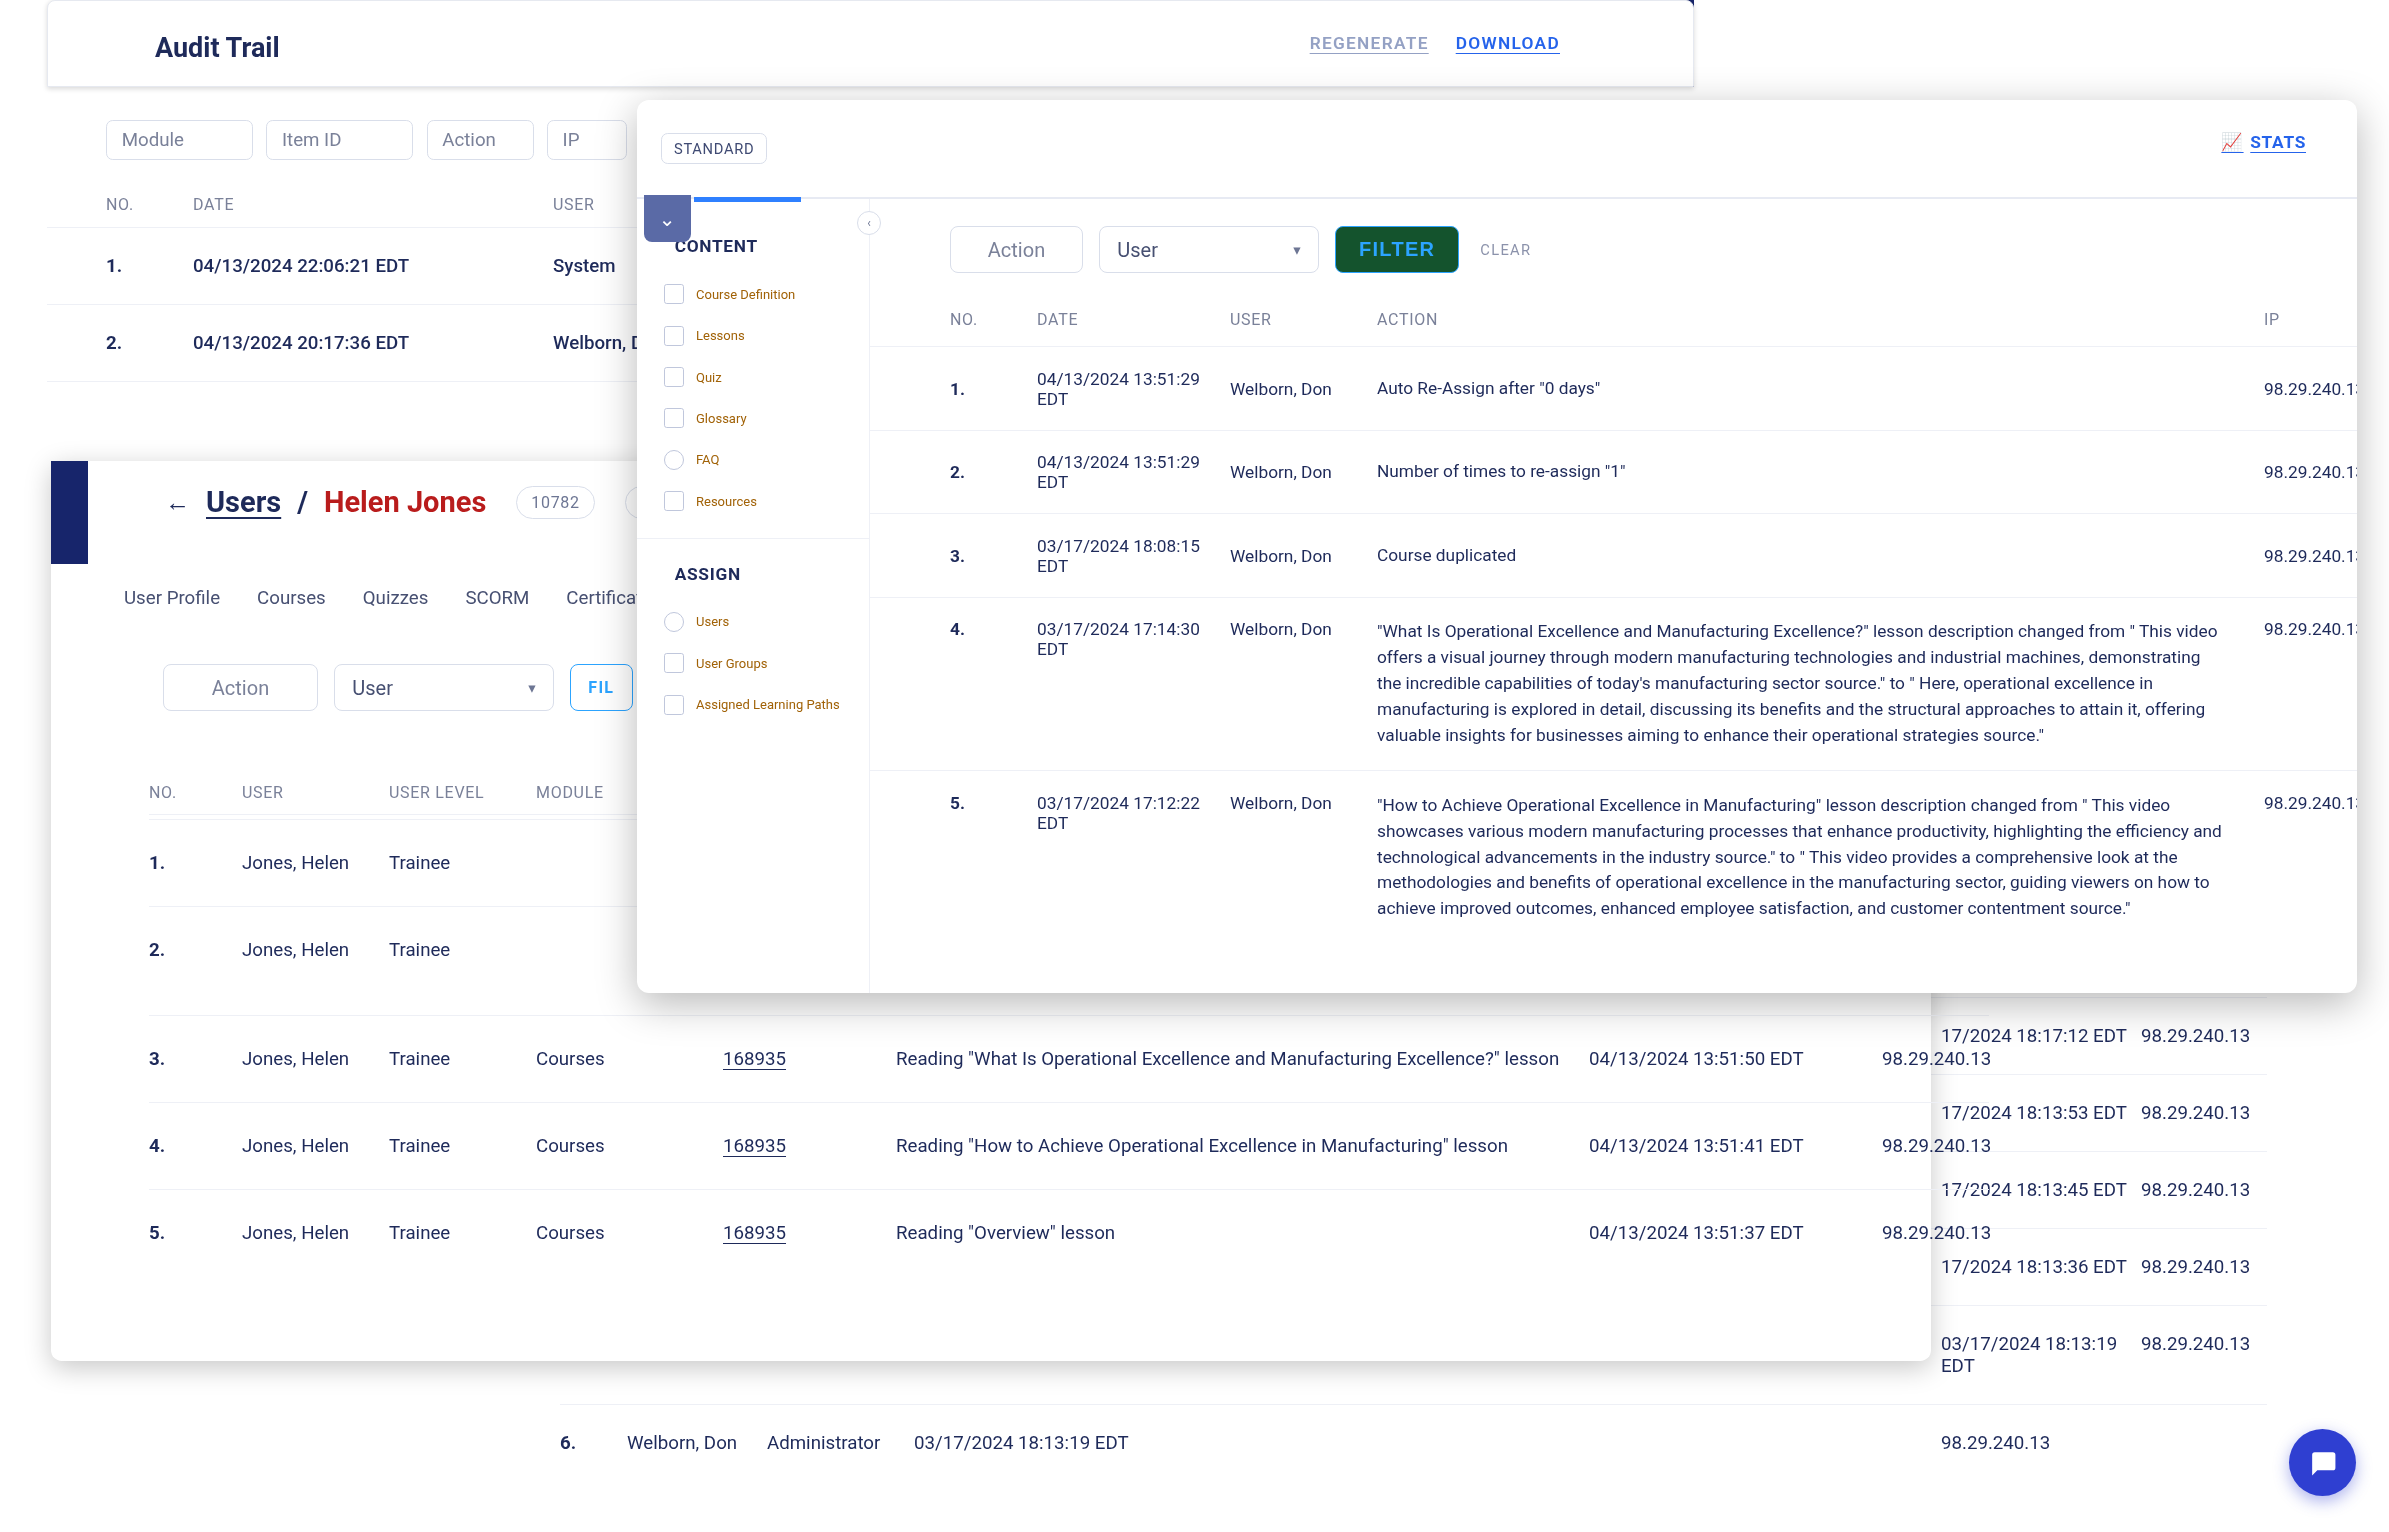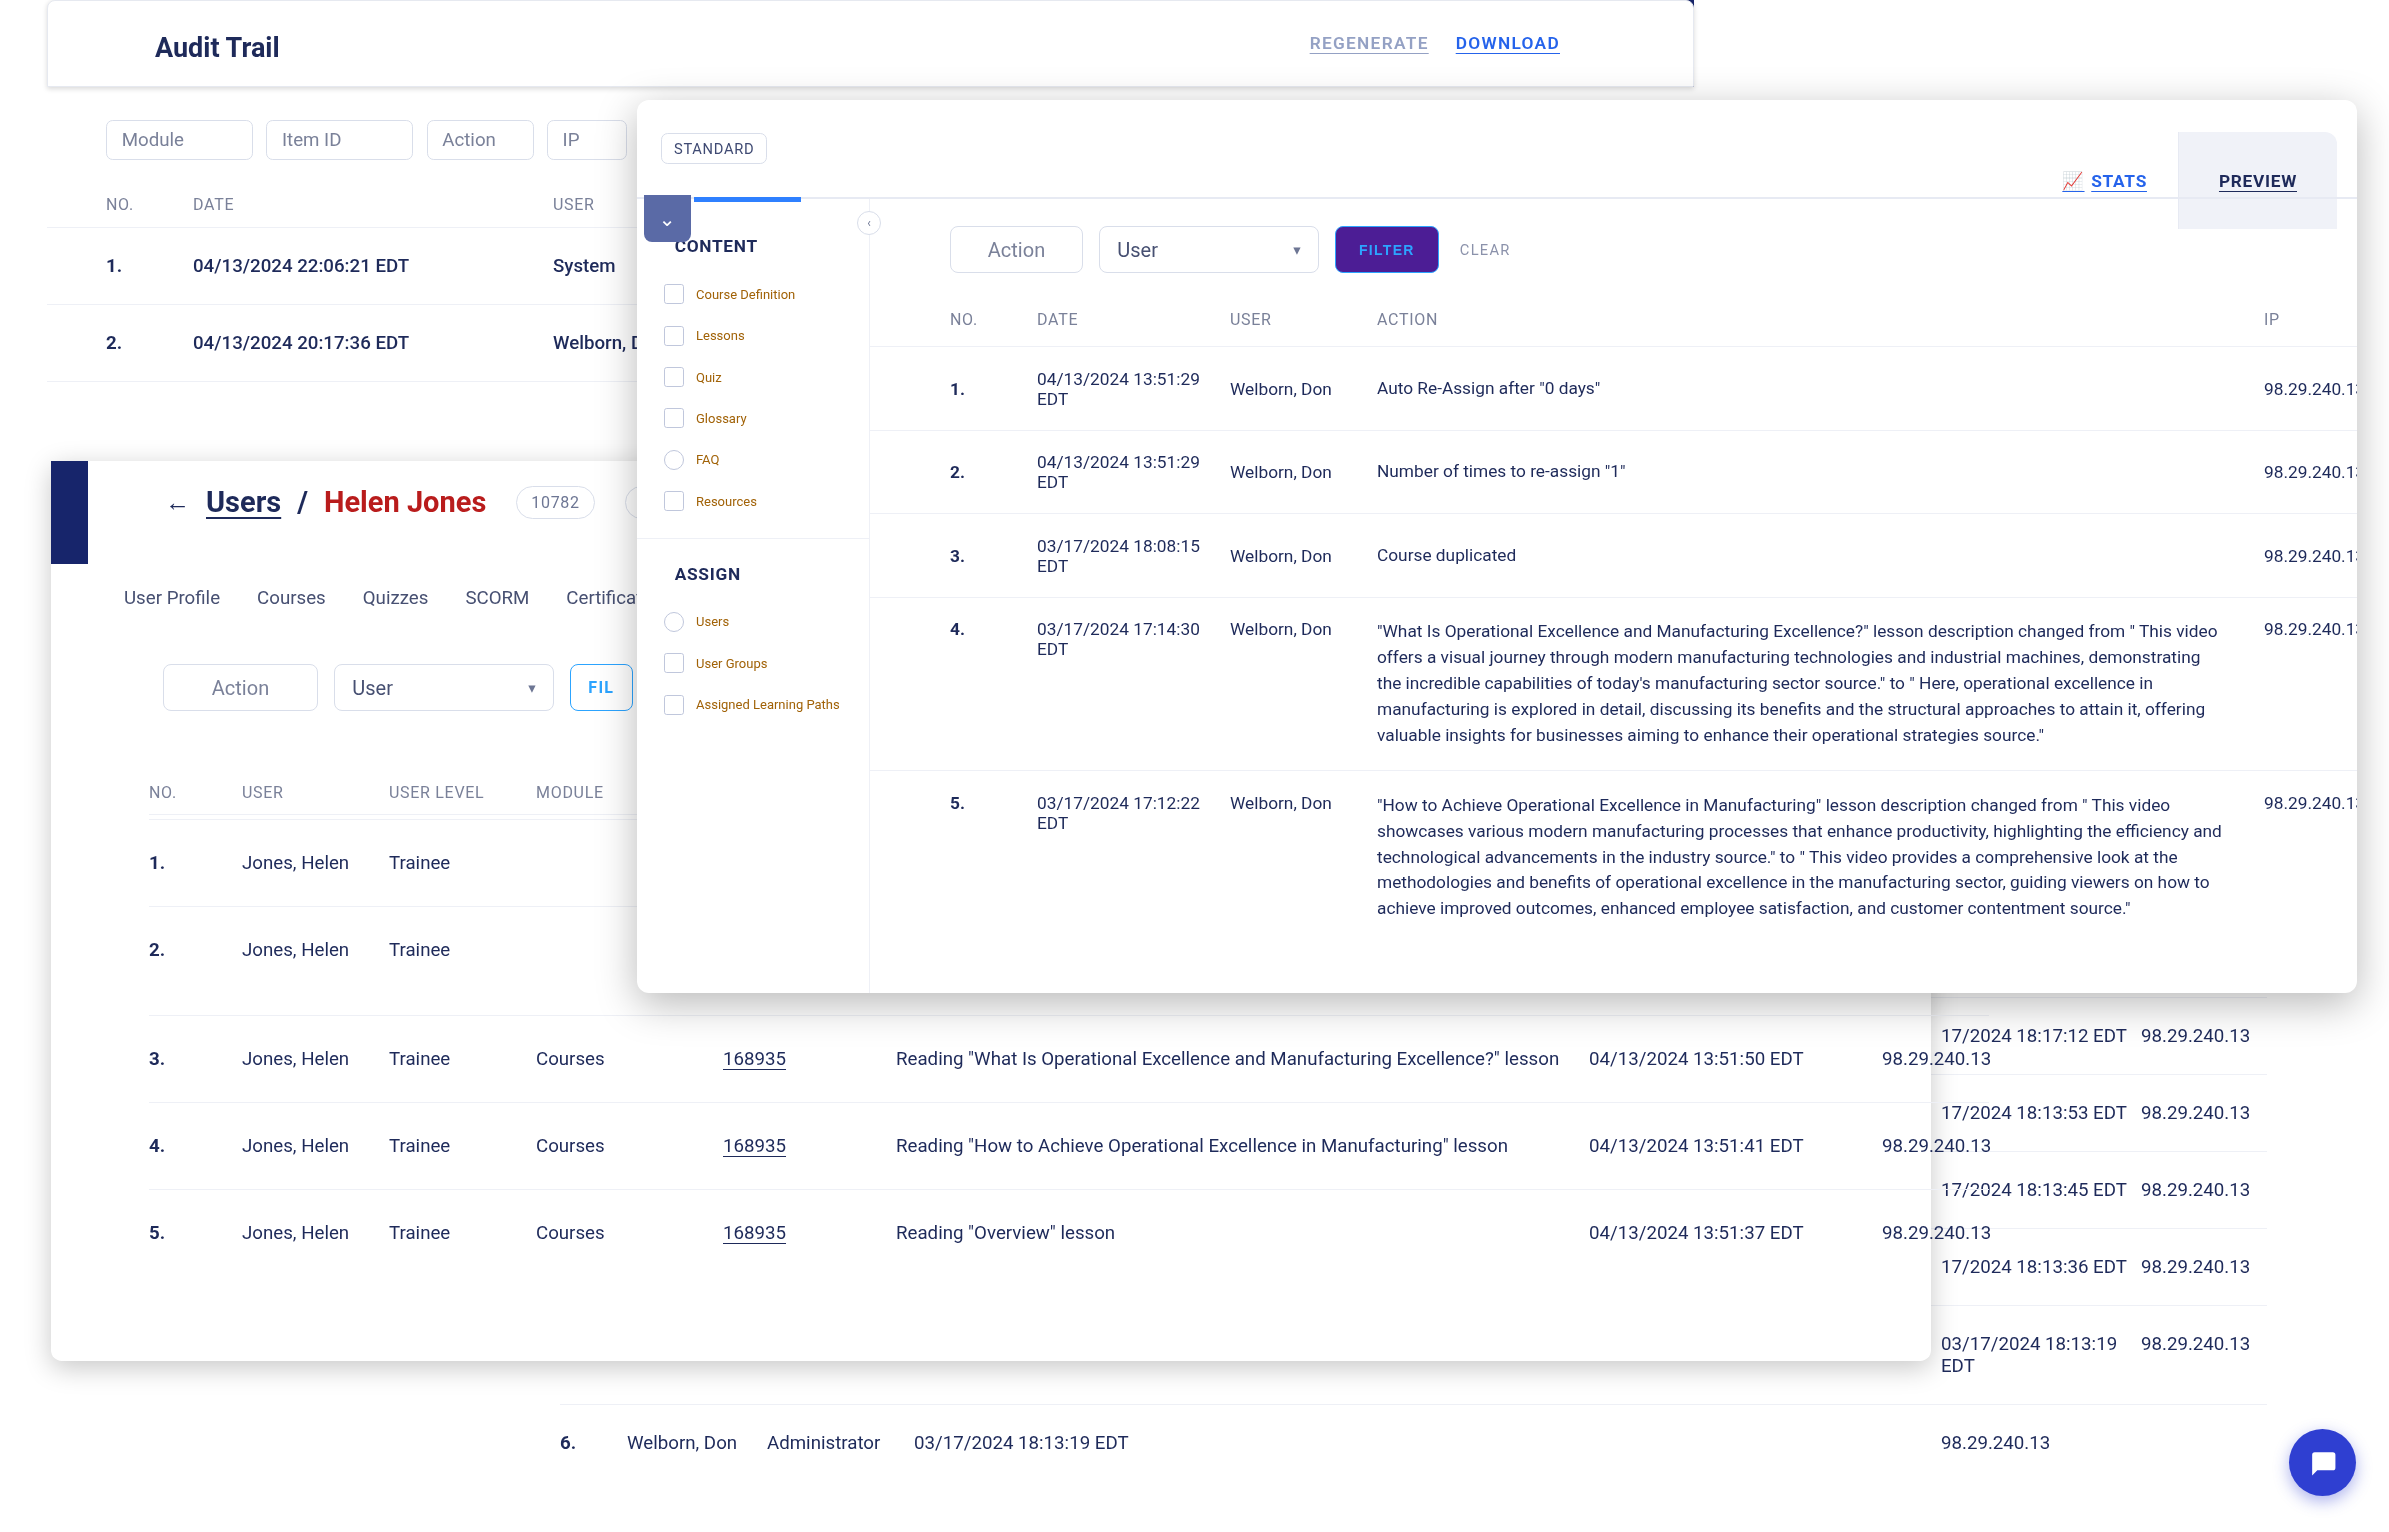--- a/index.html
+++ b/index.html
@@ -68,21 +68,21 @@
   .sectHead { font-size:17.3px; font-weight:700; color:#1e2a5a; letter-spacing:0.7px; padding:9.3px 0 17.3px 27px; display:flex; gap:10.7px; align-items:center;}
   .nav-item { display:flex; gap:12px; align-items:center; font-size:13px; color:#a16207; padding:10.7px 0 10.7px 27px;text-align:right; }
   .nav-item .ic { width:20px; height:20px; border:1px solid #c0c7dc; border-radius:2.7px; display:inline-block;}
   .sectDivider { height:0.7px; background:#eef0f6; margin:16px 0; }
 
   .mainC { flex:1; padding:27px 0 0 0; overflow:hidden;}
   .filters-rowC { display:flex; gap:16px; align-items:center; padding-left:80px;}
   .select-pillC { height:47px; border:0.7px solid #d9deea; border-radius:8px; display:flex; align-items:center; justify-content:space-between; padding:0 17.3px; font-size:20px; color:#7a8199; background:#fff;}
   .select-pillC.user { width:220px; color:#475072; gap:27px;}
   .select-pillC.action { width:133px; justify-content:center; }
-  .btn-filterC { height:47px; padding:0 23px; border:1.3px solid #2ca4ff; color:#2ca4ff; border-radius:8px; font-size:14px; font-weight:700; letter-spacing:1.3px; background:#4c1d95;}
+  .btn-filterC { height:47px; padding:0 23px; border:1.3px solid #2ca4ff; color:#2ca4ff; border-radius:8px; font-size:20px; font-weight:700; letter-spacing:1.3px; background:#14532d;}
   .btn-clear { font-size:14.7px; color:#8b92ab; letter-spacing:1.3px; margin-left:5px; }
 
   .tableC-head { display:grid; grid-template-columns:87px 193px 147px 887px 133px; padding:37px 0 17.3px 80px; font-size:16px; color:#7a8199; letter-spacing:0.7px;}
   .tableC-rows { }
   .tableC-row { display:grid; grid-template-columns:87px 193px 147px 887px 133px; padding:21.3px 0 21.3px 80px; font-size:17.3px; color:#1e2a5a; border-top:0.7px solid #eef0f6; align-items:center;}
   .tableC-row.long-action { align-items:flex-start; }
   .tableC-row .action { padding-right:40px; line-height:1.5; }
   .tableC-row .no { font-weight:700; }
 
   
@@ -269,21 +269,20 @@
 </div>
 
 <div class="panelC">
   <div class="panelC-header">
     <span class="badge-standard">STANDARD</span>
     <div class="panelC-right-actions">
       <span class="stats">
         <span>📈</span>
         <span>STATS</span>
       </span>
-      <span class="preview">PREVIEW</span>
     </div>
   </div>
   <div class="panelC-drop">
       <span class="chev">⌄</span>
     </div>
   <div class="blue-tab-indicator"></div>
 
   <div class="panelC-content">
     <div class="sidebarC">
       <div class="sidebarC-collapse">

